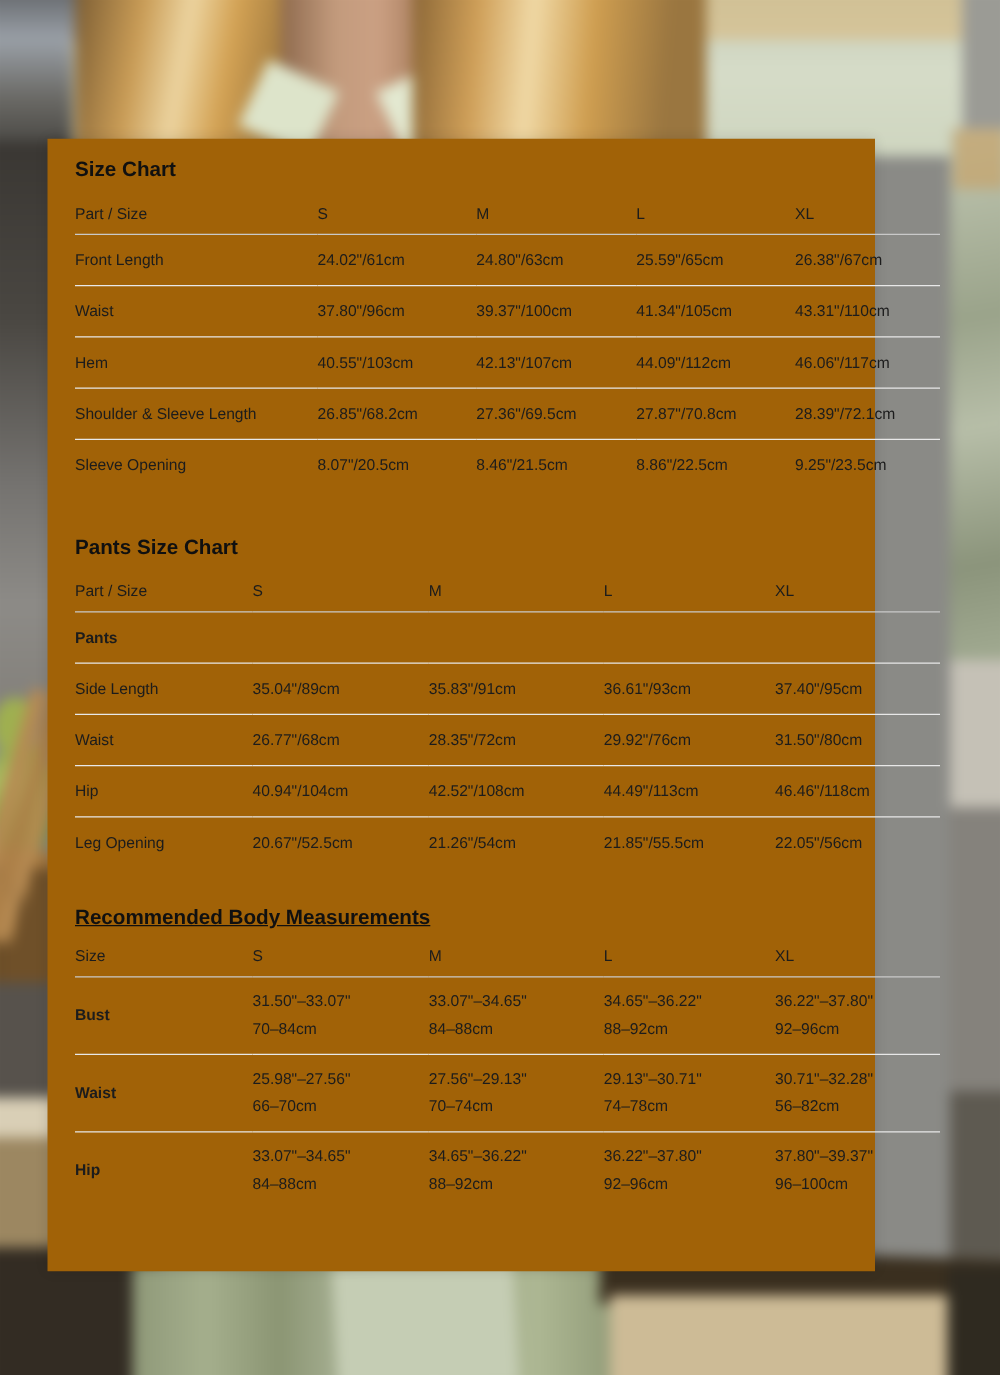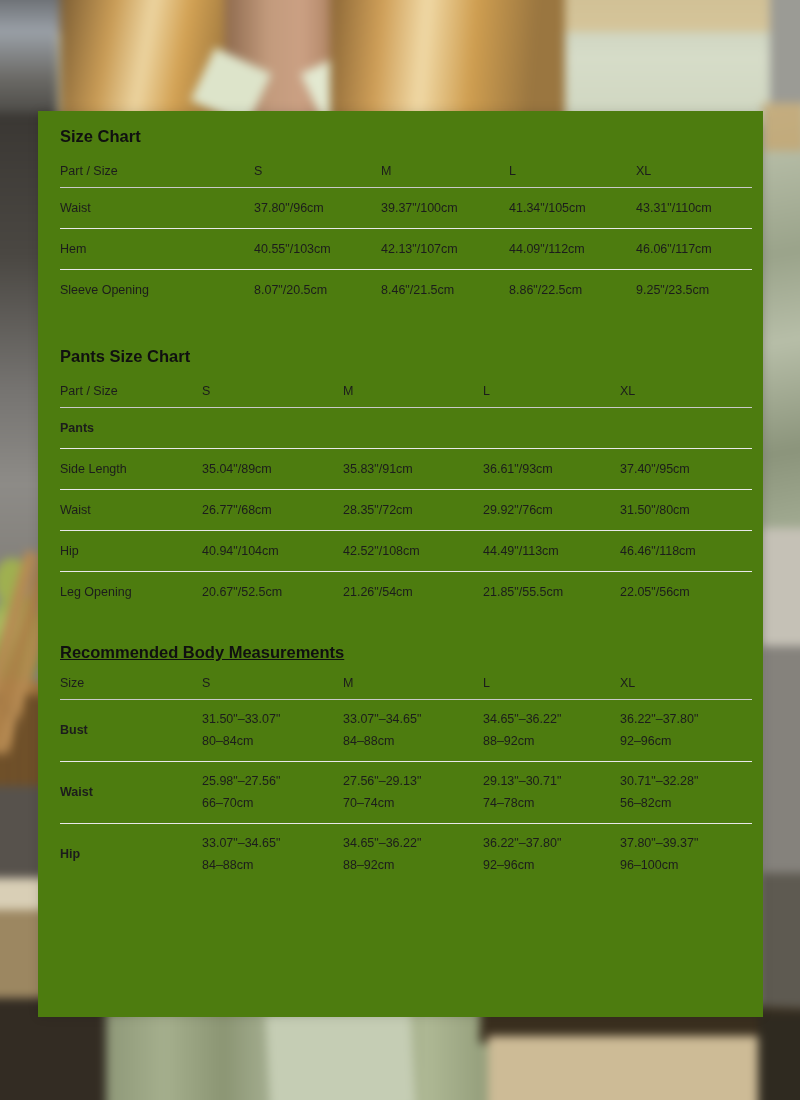--- a/index.html
+++ b/index.html
@@ -56,22 +56,22 @@
       radial-gradient(circle 5px at 55px 45px,#a08c62 0 5px,transparent 6px),
       radial-gradient(circle 6px at 95px 25px,#e0d3b2 0 6px,transparent 7px),
       radial-gradient(circle 5px at 140px 50px,#a89univ262 0 5px,transparent 6px),
       radial-gradient(circle 6px at 180px 22px,#e6dabd 0 6px,transparent 7px),
       radial-gradient(circle 5px at 225px 48px,#a08c62 0 5px,transparent 6px),
       radial-gradient(circle 6px at 262px 24px,#e0d3b2 0 6px,transparent 7px);}
   .bg-bottom-dark-right{left:770px;top:1025px;width:60px;height:100px;background:#2f2a20;}
 
   
   .size-card{
-    position:absolute;left:38px;top:111px;width:725px;height:906px;
-    background:#4d7c0f;box-sizing:border-box;padding:17px 0 0 22px;
+    position:absolute;left:38px;top:111px;width:662px;height:906px;
+    background:#a16207;box-sizing:border-box;padding:17px 0 0 22px;
     box-shadow:0 0 10px rgba(0,0,0,.12);
   }
   .chart h2{
     font-size:16.5px;line-height:17px;font-weight:700;color:#101010;margin:0;
   }
   .chart-2 h2{margin-top:38px;}
   .chart-3 h2{margin-top:32px;text-decoration:underline;}
   table{border-collapse:collapse;table-layout:fixed;width:692px;
     font-size:12.5px;color:#1c1c1c;}
   th{text-align:left;font-weight:400;font-size:12.5px;vertical-align:bottom;
@@ -140,32 +140,46 @@
           <tr>
             <th>Part / Size</th>
             <th>S</th>
             <th>M</th>
             <th>L</th>
             <th>XL</th>
           </tr>
         </thead>
         <tbody>
           <tr>
+            <td class="row-label">Front Length</td>
+            <td>24.02"/61cm</td>
+            <td>24.80"/63cm</td>
+            <td>25.59"/65cm</td>
+            <td>26.38"/67cm</td>
+          </tr>
+          <tr>
             <td class="row-label">Waist</td>
             <td>37.80"/96cm</td>
             <td>39.37"/100cm</td>
             <td>41.34"/105cm</td>
             <td>43.31"/110cm</td>
           </tr>
           <tr>
             <td class="row-label">Hem</td>
             <td>40.55"/103cm</td>
             <td>42.13"/107cm</td>
             <td>44.09"/112cm</td>
             <td>46.06"/117cm</td>
+          </tr>
+          <tr>
+            <td class="row-label">Shoulder &amp; Sleeve Length</td>
+            <td>26.85"/68.2cm</td>
+            <td>27.36"/69.5cm</td>
+            <td>27.87"/70.8cm</td>
+            <td>28.39"/72.1cm</td>
           </tr>
           <tr>
             <td class="row-label">Sleeve Opening</td>
             <td>8.07"/20.5cm</td>
             <td>8.46"/21.5cm</td>
             <td>8.86"/22.5cm</td>
             <td>9.25"/23.5cm</td>
           </tr>
         </tbody>
       </table>
@@ -243,21 +257,21 @@
             <th>M</th>
             <th>L</th>
             <th>XL</th>
           </tr>
         </thead>
         <tbody>
           <tr>
             <td class="row-label bold">Bust</td>
             <td>
               <div>31.50"–33.07"</div>
-              <div>80–84cm</div>
+              <div>70–84cm</div>
             </td>
             <td>
               <div>33.07"–34.65"</div>
               <div>84–88cm</div>
             </td>
             <td>
               <div>34.65"–36.22"</div>
               <div>88–92cm</div>
             </td>
             <td>

